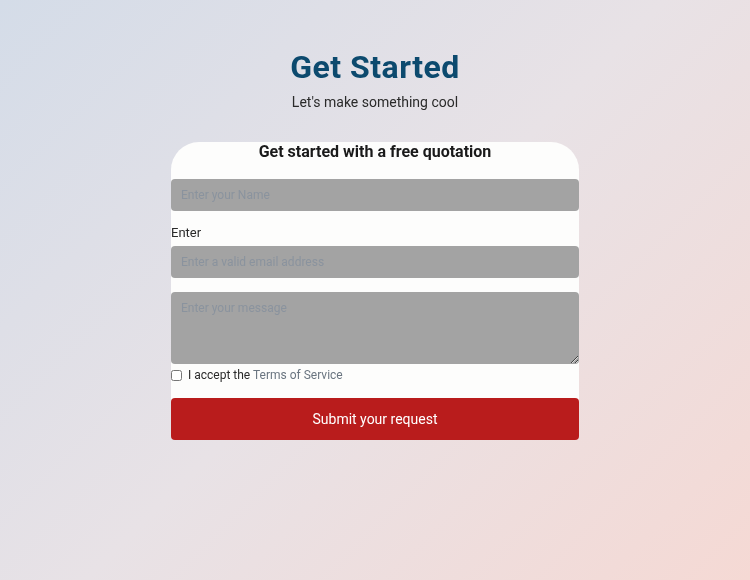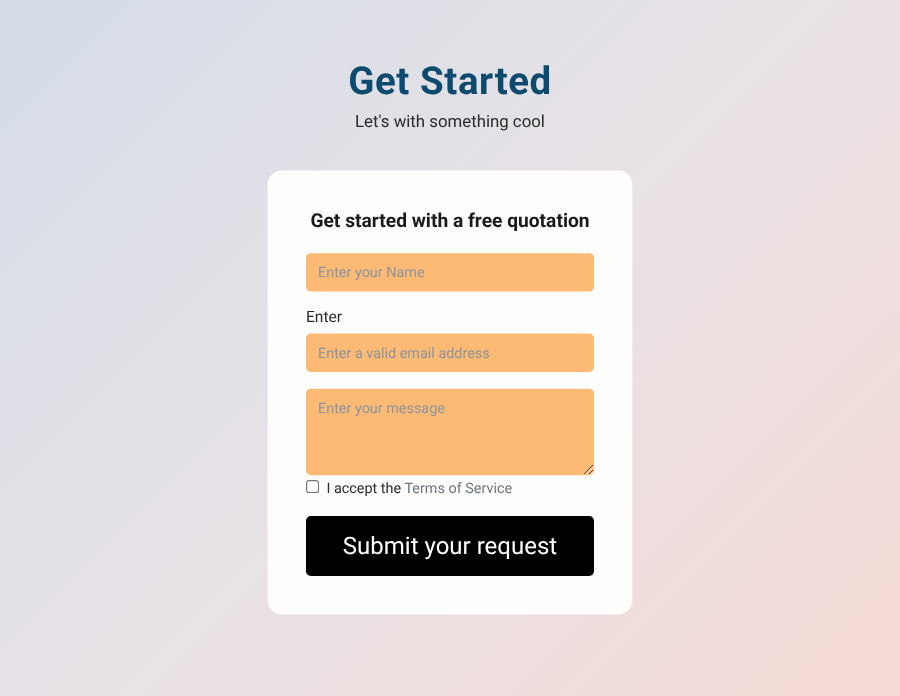--- a/index.html
+++ b/index.html
@@ -24,90 +24,90 @@
       letter-spacing: 0.5px;
     }
     .page-subtitle {
       font-size: 14px;
       color: #2a2a2a;
       margin-top: 8px;
       font-weight: 400;
     }
     .card {
       background: #fdfdfc;
-      border-radius: 12px;
-      padding: 32px;
+      border-radius: 28px;
       margin-top: 32px;
-      width: 304px;
+      width: 408px;
     }
     .card-title {
       font-size: 16px;
       font-weight: 700;
       color: #1a1a1a;
       text-align: center;
       margin-bottom: 18px;
     }
     .form-label {
       font-size: 13px;
       color: #2a2a2a;
       display: block;
       margin-bottom: 6px;
     }
     .form-input, .form-textarea {
       width: 100%;
-      background: #fdba74;
+      background: #a3a3a3;
       border: none;
       border-radius: 4px;
       padding: 9px 10px;
       font-size: 12px;
       color: #333;
       font-family: inherit;
       margin-bottom: 14px;
     }
     .form-input::placeholder, .form-textarea::placeholder {
       color: #8a939e;
     }
     .form-textarea {
       height: 72px;
       resize: both;
       margin-bottom: 0;
     }
     .checkbox-row {
       display: flex;
+      align-items: center;
       gap: 6px;
       margin-bottom: 16px;
     }
     .checkbox-row input[type="checkbox"] {
       width: 11px;
       height: 11px;
     }
     .checkbox-label {
       font-size: 12px;
       color: #2a2a2a;
     }
     .checkbox-link {
       color: #6a7580;
     }
     .submit-btn {
       width: 100%;
-      background: #000000;
+      background: #b91c1c;
       color: #fff;
       border: none;
       border-radius: 4px;
       padding: 13px;
-      font-size: 20px;
+      font-size: 14px;
       cursor: pointer;
       font-family: inherit;
     }
   </style>
 </head>
 <body>
 
 <h1 class="page-title">Get Started</h1>
-<p class="page-subtitle">Let's with something cool</p>
+<p class="page-subtitle">Let's make something cool</p>
 
 <div class="card">
   <h2 class="card-title">Get started with a free quotation</h2>
 
   <input type="text" class="form-input" placeholder="Enter your Name" style="">
 
   <label class="form-label">Enter</label>
   <input type="text" class="form-input" placeholder="Enter a valid email address" style="">
 
   <textarea class="form-textarea" placeholder="Enter your message" style=""></textarea>

